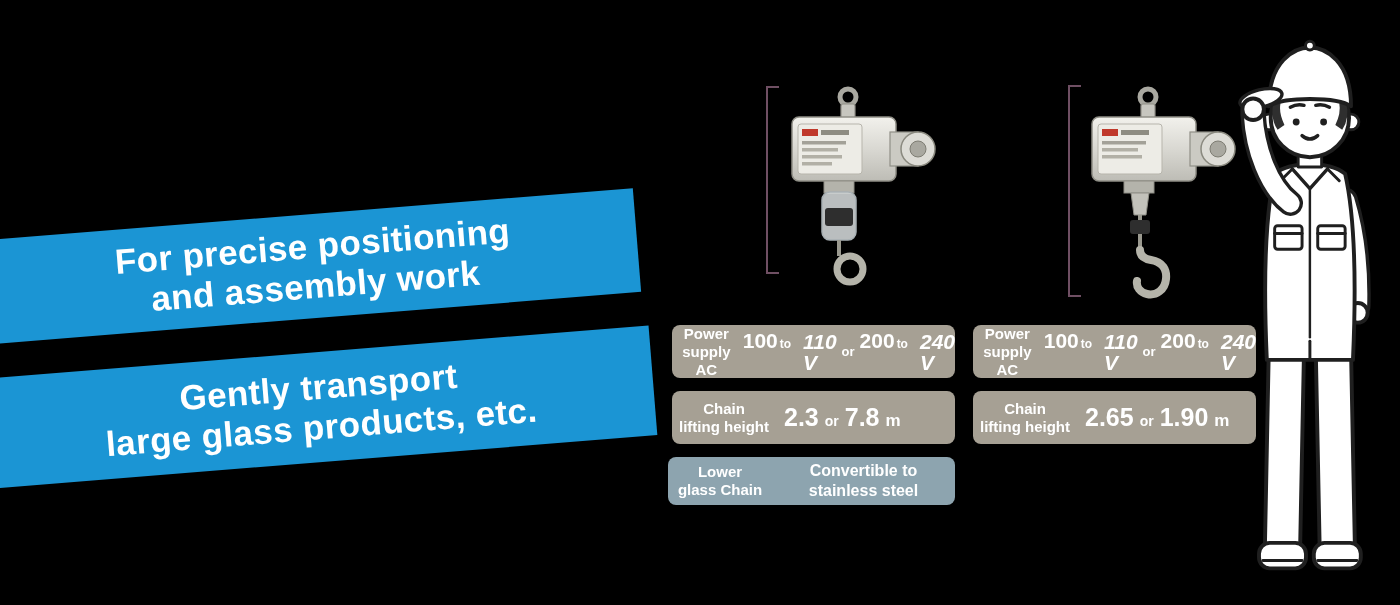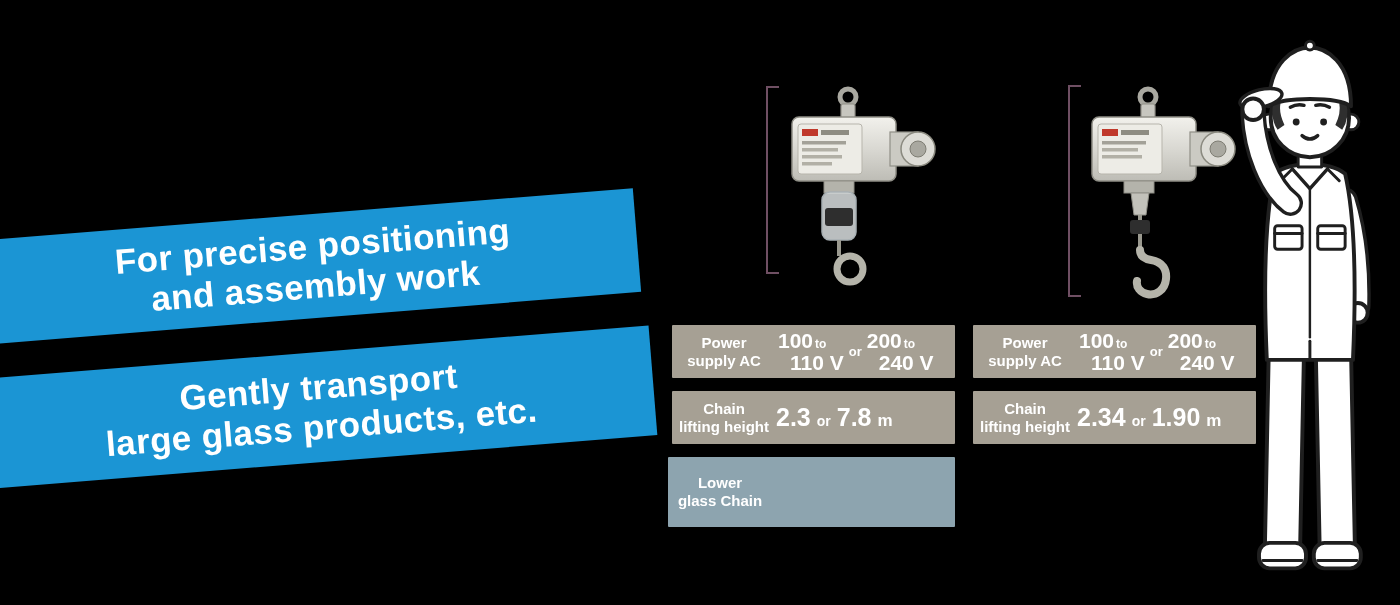--- a/index.html
+++ b/index.html
@@ -13,40 +13,40 @@
     position:absolute; background:#1b95d4; color:#fff; font-weight:bold;
     display:flex; flex-direction:column; justify-content:center; align-items:center;
     text-align:center; transform:rotate(-4.6deg);
   }
   .banner .bl { font-size:35px; line-height:1.14; letter-spacing:.4px; white-space:nowrap; }
   .banner1 { left:-10px; top:214px; width:648px; height:104px; }
   .banner2 { left:-14px; top:352px; width:668px; height:110px; }
   
   .badge {
     position:absolute; display:flex; align-items:center; color:#fff;
-    border-radius:1px; font-weight:bold;
+    border-radius:8px; font-weight:bold;
   }
   .badge.tan { background:#a6a094; }
   .badge.bluegray { background:#8da4af; }
   .badge .lbl { width:104px; text-align:center; font-size:15px; line-height:1.2; }
   .power-vals { display:flex; align-items:center; margin-left:2px; }
-  .stack { display:flex; flex-direction:column; line-height:1; }
+  .stack { display:flex; line-height:1; }
   .stack .t { font-size:21px; }
   .stack .t .to { font-size:12px; margin-left:2px; }
-  .stack .b { font-size:21px; margin-left:12px; margin-top:1px; }
+  .stack .b { font-size:21px; margin-left:12px; margin-top:1px;font-style:italic; }
   .or { font-size:13px; margin:0 5px; }
-  .chain-vals { display:flex; align-items:baseline; margin-left:0; }
+  .chain-vals { display:flex; align-items:baseline; margin-left:8px; }
   .v-big { font-size:25px; }
   .v-or { font-size:14px; margin:0 6px; }
   .v-unit { font-size:17px; margin-left:6px; }
   .hook-val { flex:1; text-align:center; font-size:16px; line-height:1.25; }
   
   .b-power-l { left:672px; top:325px; width:283px; height:53px; }
   .b-chain-l { left:672px; top:391px; width:283px; height:53px; }
-  .b-hook-l  { left:668px; top:457px; width:287px; height:70px; }
+  .b-hook-l  { left:668px; top:457px; width:287px; height:48px; }
   .b-power-r { left:973px; top:325px; width:283px; height:53px; }
   .b-chain-r { left:973px; top:391px; width:283px; height:53px; }
   
   .abs { position:absolute; }
   .hoist-l { left:778px; top:84px; width:158px; height:207px; }
   .hoist-r { left:1078px; top:84px; width:158px; height:222px; }
   .dim-l { left:766px; top:86px; }
   .dim-r { left:1068px; top:85px; }
   .worker { left:1212px; top:12px; width:186px; height:588px; }
 </style>
@@ -161,20 +161,24 @@
       <span class="v-big">7.8</span>
       <span class="v-unit">m</span>
     </div>
   </div>
 
   <div class="badge bluegray b-hook-l">
     <div class="lbl">
       <div>Lower</div>
       <div>glass Chain</div>
     </div>
+    <div class="hook-val">
+      <div>Convertible to</div>
+      <div>stainless steel</div>
+    </div>
   </div>
 
   <div class="badge tan b-power-r">
     <div class="lbl">
       <div>Power</div>
       <div>supply AC</div>
     </div>
     <div class="power-vals">
       <div class="stack">
         <div class="t"><span>100</span><span class="to">to</span></div>
@@ -187,21 +191,21 @@
       </div>
     </div>
   </div>
 
   <div class="badge tan b-chain-r">
     <div class="lbl">
       <div>Chain</div>
       <div>lifting height</div>
     </div>
     <div class="chain-vals">
-      <span class="v-big">2.34</span>
+      <span class="v-big">2.65</span>
       <span class="v-or">or</span>
       <span class="v-big">1.90</span>
       <span class="v-unit">m</span>
     </div>
   </div>
 
   <div class="abs worker">
     <svg width="186" height="588" viewBox="0 0 190 600">
       <g stroke="#1f1f1f" stroke-width="4" stroke-linecap="round" stroke-linejoin="round" fill="none">
 

